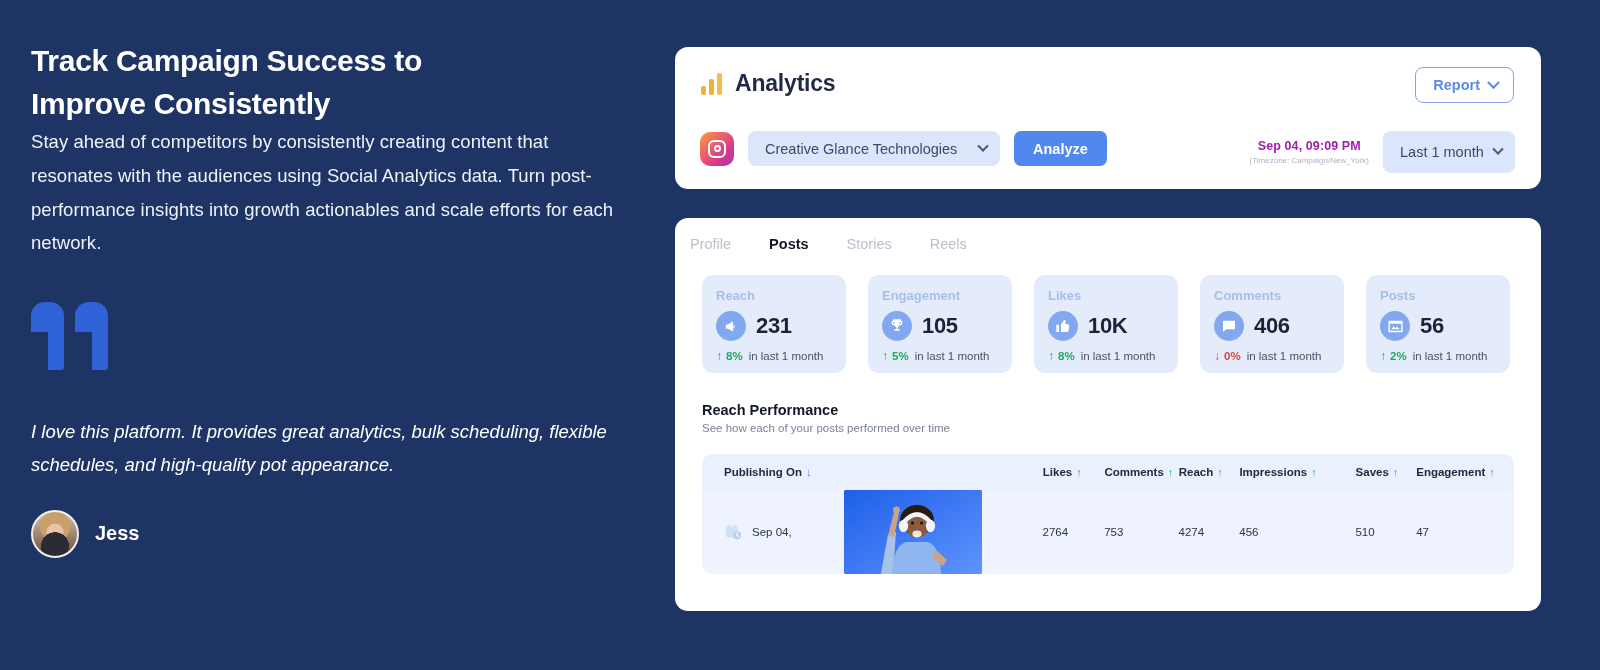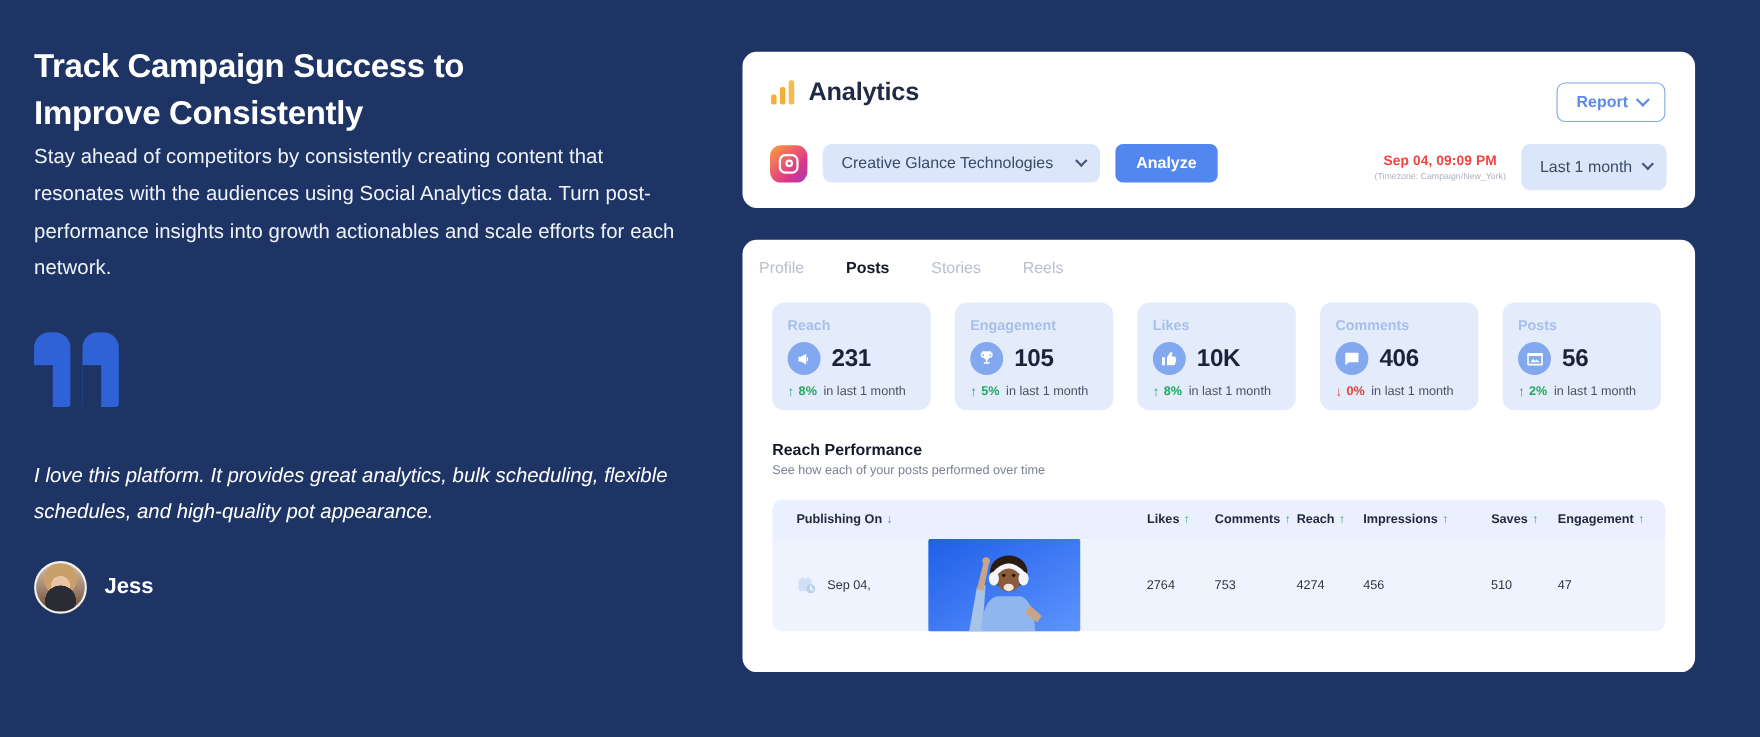--- a/index.html
+++ b/index.html
@@ -67,21 +67,21 @@
 
   .an-head { position: absolute; left: 26px; top: 23px; display: flex; align-items: center; gap: 13px; }
   .logo-bars { display: flex; align-items: flex-end; gap: 3px; height: 22px; }
   .logo-bars i { display: block; width: 5px; border-radius: 2px; background: #f2ae35; }
   .logo-bars i:nth-child(1) { height: 9px; }
   .logo-bars i:nth-child(2) { height: 16px; }
   .logo-bars i:nth-child(3) { height: 22px; background: #f5bb4d; }
   .an-title { font-size: 23px; font-weight: 700; color: #1f2a44; letter-spacing: -0.2px; }
 
   .report-btn {
-    position: absolute; right: 27px; top: 28px;
+    position: absolute; right: 27px; top: 20px;
     border: 1.5px solid #7fa6ef; border-radius: 8px;
     color: #5b8ae8; font-size: 14.5px; font-weight: 600;
     padding: 9px 15px 9px 17px; background: #fff;
     display: flex; align-items: center; gap: 9px; cursor: pointer;
   }
   .chev { width: 9px; height: 9px; border-right: 2px solid currentColor; border-bottom: 2px solid currentColor;
           transform: rotate(45deg) translate(-2px,-2px); }
 
   .controls { position: absolute; left: 25px; top: 84px; display: flex; align-items: center; gap: 14px; }
   .ig-icon {
@@ -99,21 +99,21 @@
   }
   .select-profile { width: 252px; }
   .select .chev { color: #49577a; width: 8px; height: 8px; }
   .analyze-btn {
     background: #5287ef; color: #fff; border: none; border-radius: 7px;
     height: 35px; padding: 0 19px; font-size: 14.5px; font-weight: 700;
     cursor: pointer; font-family: inherit;
   }
   .dt-wrap { position: absolute; right: 26px; top: 84px; display: flex; align-items: center; gap: 14px; }
   .dt-block { text-align: center; }
-  .dt-main { font-size: 12.5px; font-weight: 700; color: #ef4444; letter-spacing: 0.1px; }
+  .dt-main { font-size: 12.5px; font-weight: 700; color: #a21caf; letter-spacing: 0.1px; }
   .dt-sub { font-size: 8px; color: #aab2c0; margin-top: 3px; }
   .select-range { width: 132px; height: 42px; }
 
   
   .tabs { position: absolute; left: 15px; top: 18px; display: flex; gap: 38px; }
   .tab { font-size: 14.5px; color: #b9c0cd; cursor: pointer; }
   .tab.active { color: #121826; font-weight: 700; }
 
   
   .metrics { position: absolute; left: 27px; top: 57px; display: flex; gap: 22px; }

